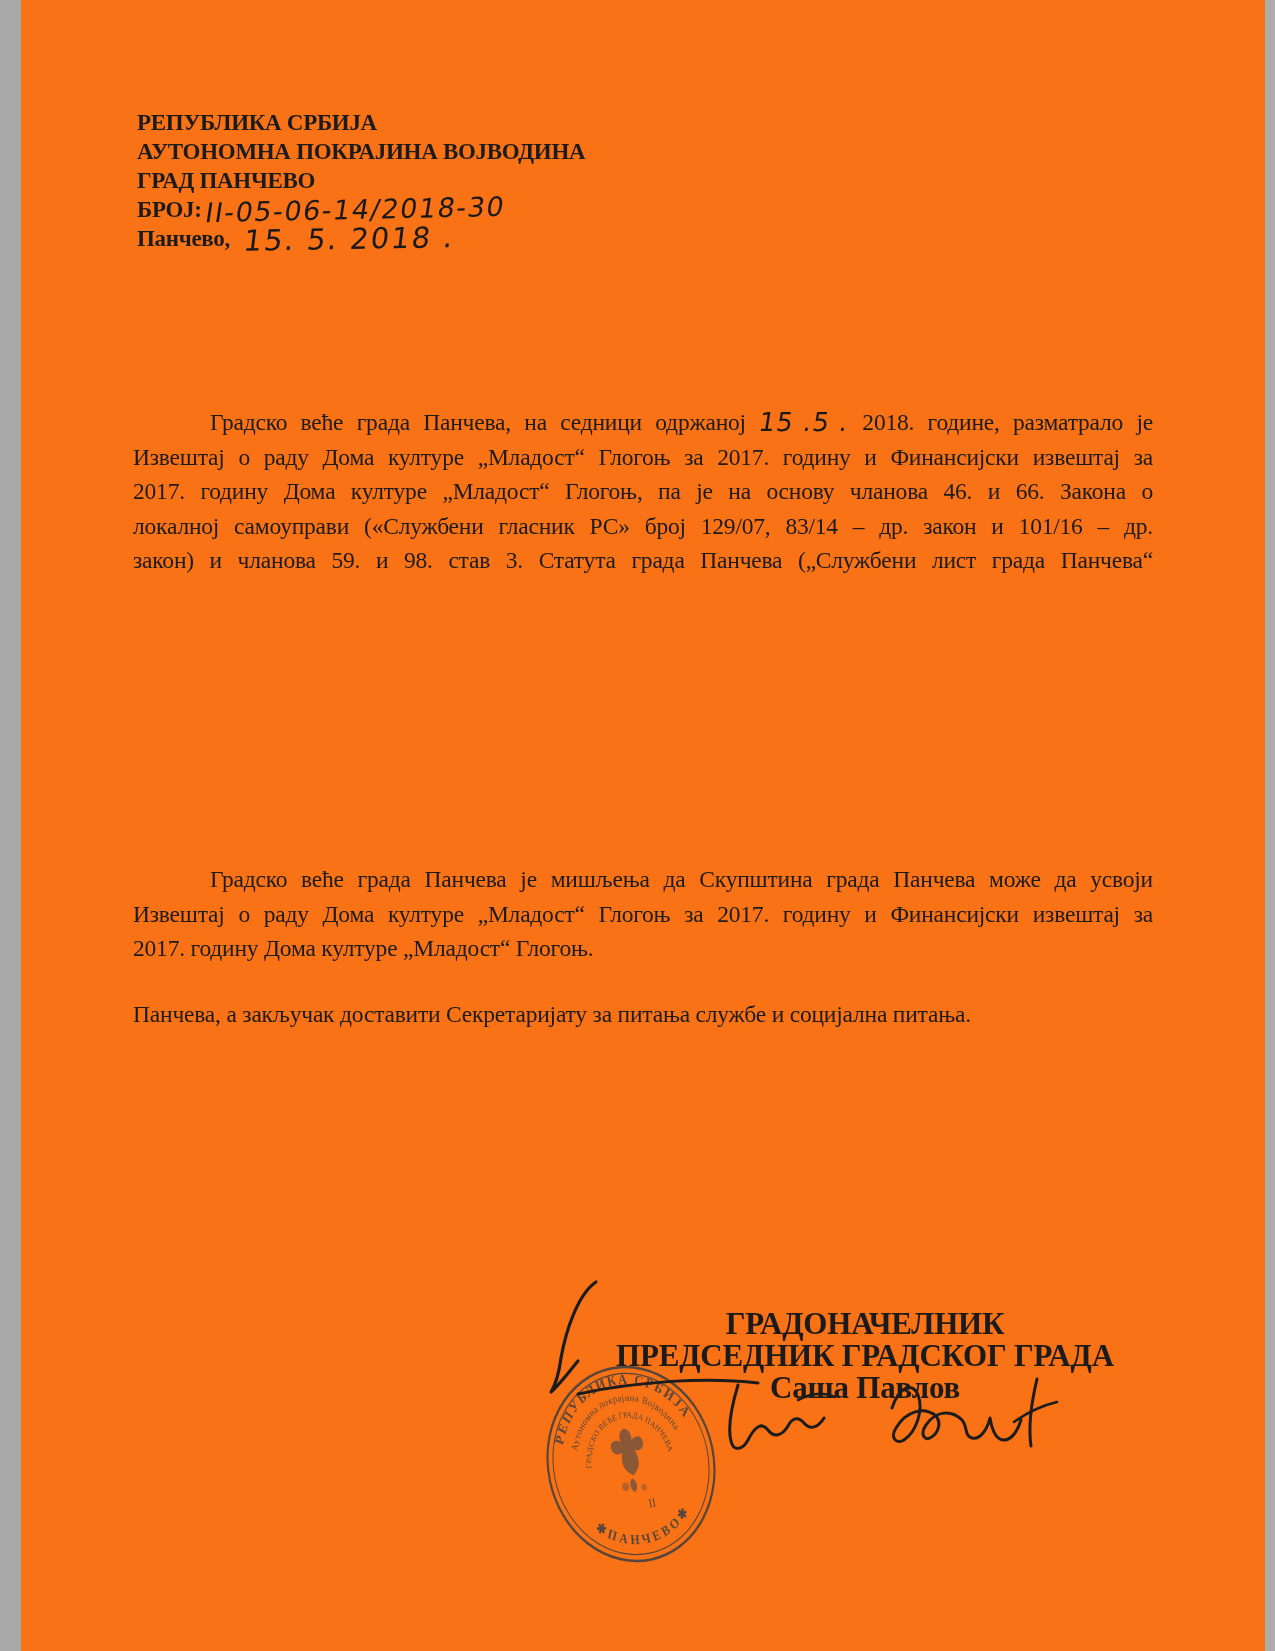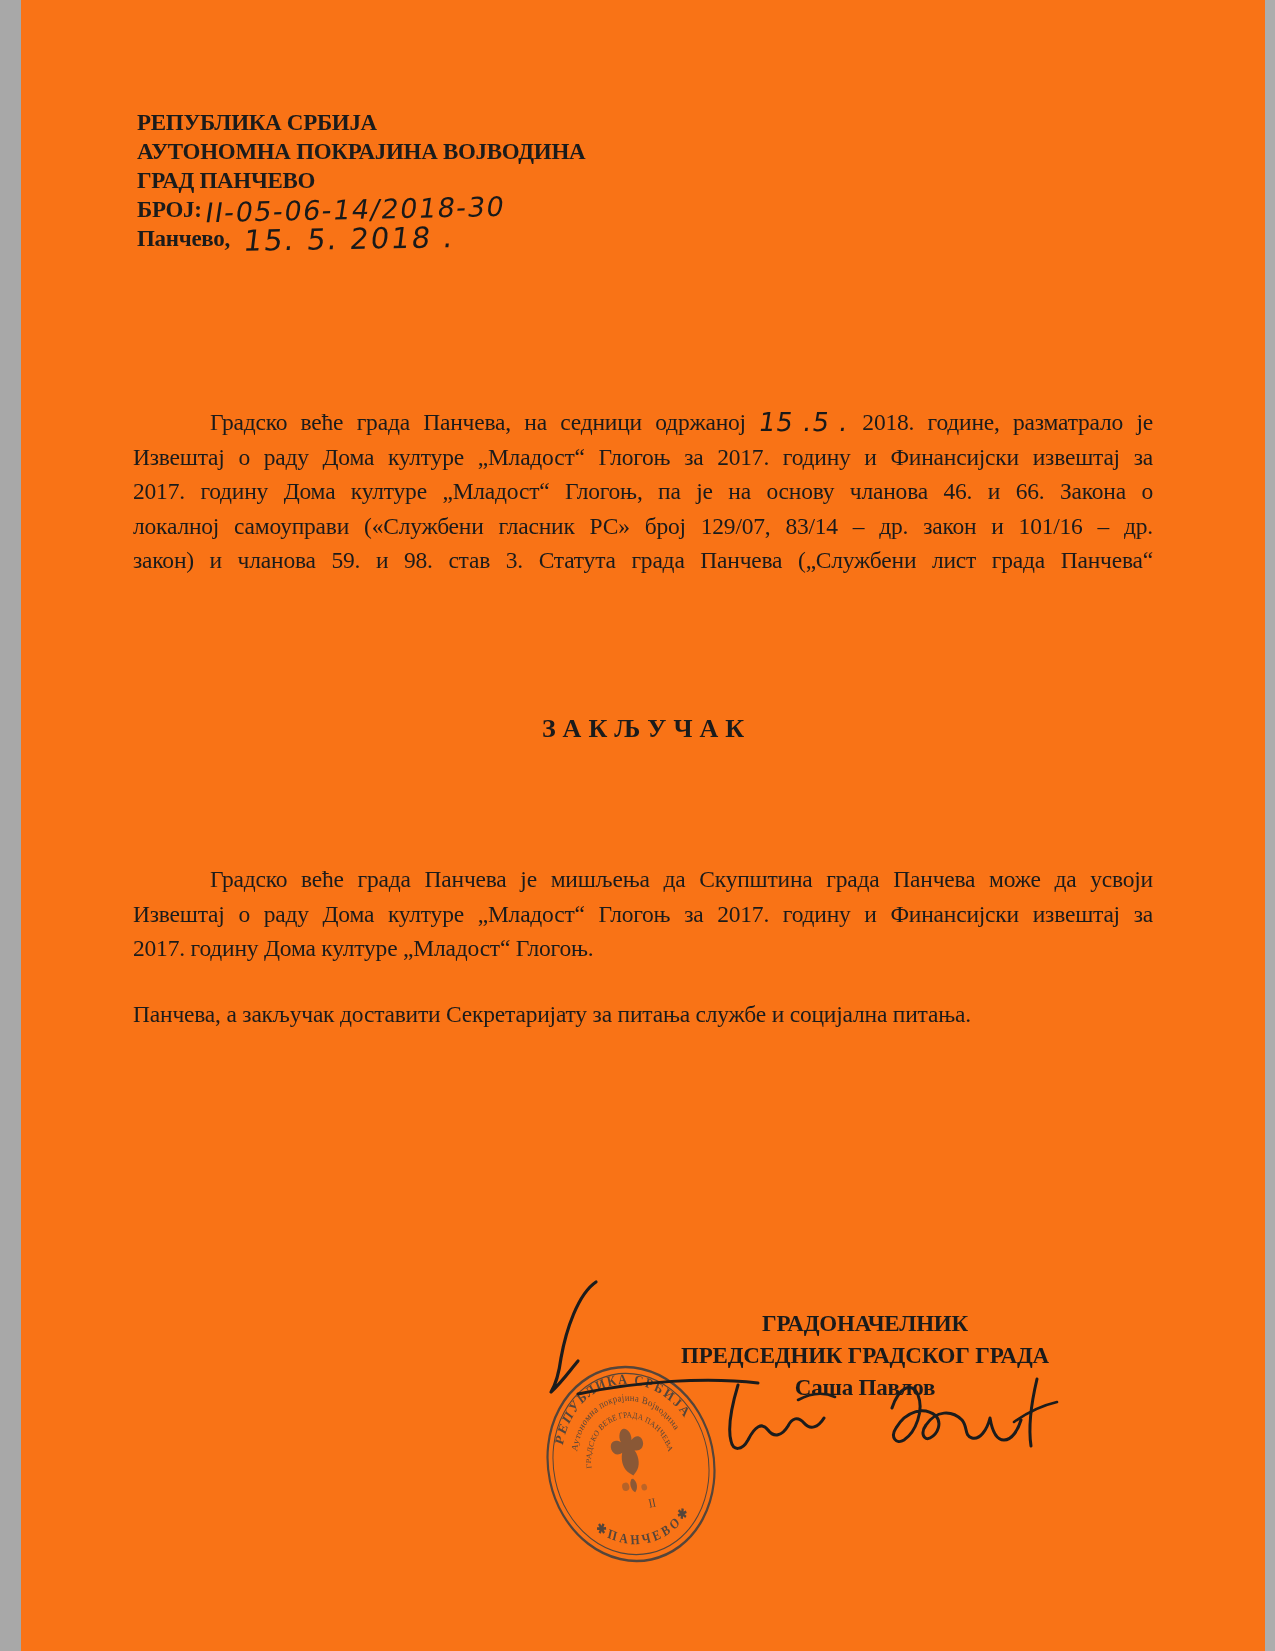--- a/index.html
+++ b/index.html
@@ -34,21 +34,21 @@
   .jline{text-align:justify; text-align-last:justify;}
   .lline{text-align:left;}
   .indent{padding-left:77px;}
 
   .doc-title{position:absolute; left:133px; width:1020px; top:714px;
     text-align:center; font-weight:bold; font-size:26px; letter-spacing:7px;
     padding-left:7px; box-sizing:border-box;}
 
   
   .sigblock{position:absolute; left:565px; top:1308px; width:600px;
-    text-align:center; font-weight:bold; font-size:23px; line-height:32px;
+    text-align:center; font-weight:bold; font-size:31px; line-height:32px;
     letter-spacing:-0.2px;}
 
   
   .ink-layer{position:absolute; left:500px; top:1240px; width:620px; height:411px;}
   .stamp-text{font-family:"Liberation Serif", serif; fill:#3f3f3f;}
   .ink{stroke:#1c1c1c; fill:none; stroke-linecap:round; stroke-linejoin:round;}
 </style>
 </head>
 <body>
 
@@ -65,21 +65,20 @@
   </div>
 
   <div class="bodycol p1">
     <div class="jline indent"><span>Градско веће града Панчева, на седници одржаној</span> <span class="hand hand-inline">15 .5 .</span> <span>2018. године, разматрало је</span></div>
     <div class="jline">Извештај о раду Дома културе „Младост“ Глогоњ за 2017. годину и Финансијски извештај за</div>
     <div class="jline">2017. годину Дома културе „Младост“ Глогоњ, па је на основу чланова 46. и 66. Закона о</div>
     <div class="jline">локалној самоуправи («Службени гласник РС» број 129/07, 83/14 – др. закон и 101/16 – др.</div>
     <div class="jline">закон) и чланова 59. и 98. став 3. Статута града Панчева („Службени лист града Панчева“</div>
   </div>
 
-  <div class="doc-title">ЗАКЉУЧАК</div>
 
   <div class="bodycol p2">
     <div class="jline indent">Градско веће града Панчева је мишљења да Скупштина града Панчева може да усвоји</div>
     <div class="jline">Извештај о раду Дома културе „Младост“ Глогоњ за 2017. годину и Финансијски извештај за</div>
     <div class="lline">2017. годину Дома културе „Младост“ Глогоњ.</div>
   </div>
 
   <div class="bodycol p3">
     <div class="lline">Панчева, а закључак доставити Секретаријату за питања службе и социјална питања.</div>
   </div>

